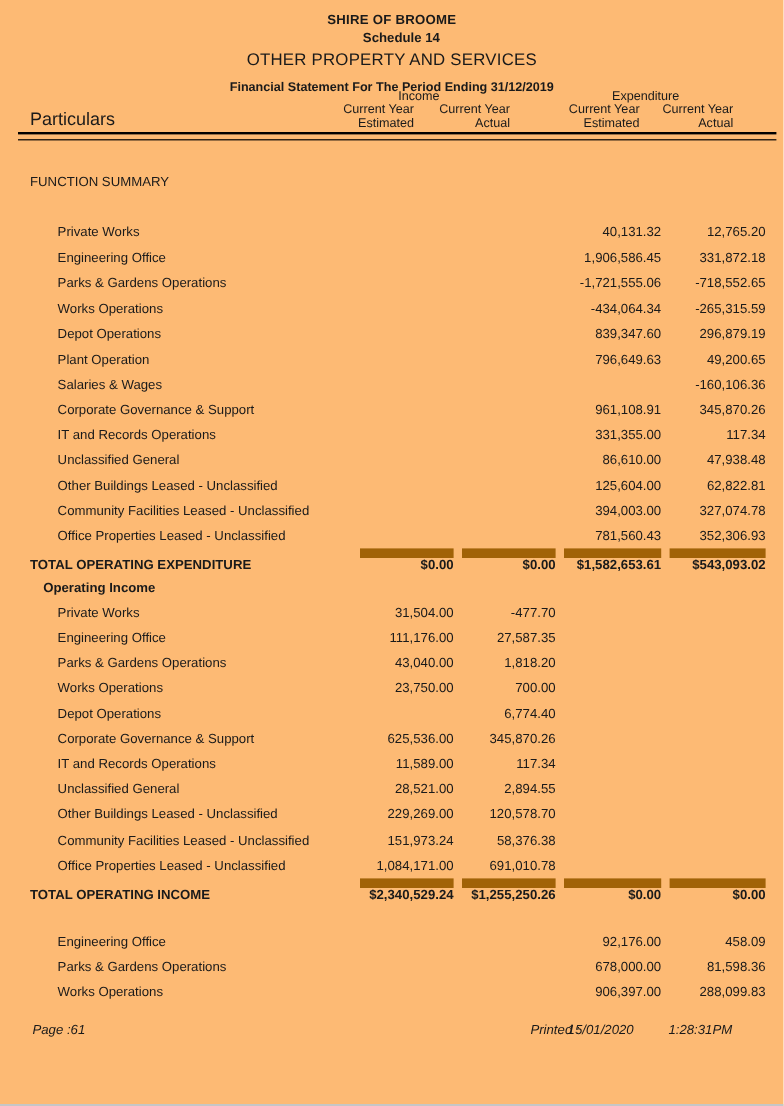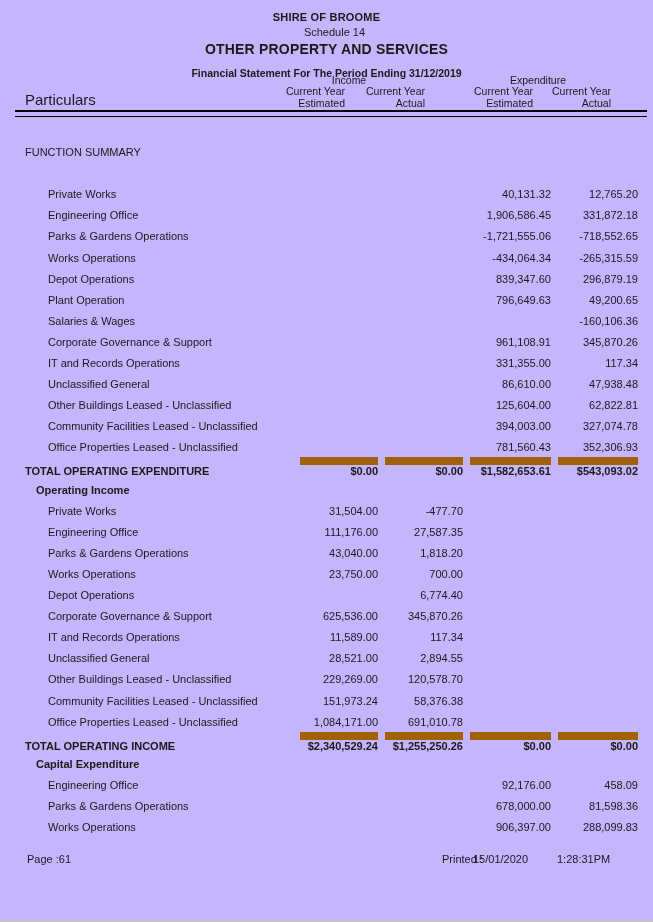--- a/index.html
+++ b/index.html
@@ -1,30 +1,30 @@
 <!DOCTYPE html>
 <html><head>
 <meta charset="utf-8">
 <style>
   html,body { margin:0; padding:0; background:#ffffff; }
   .page {
     position:relative;
     width:653px; height:922px;
-    background:#c4b5fd;
+    background:#fdba74;
     color:#1a1a1a;
     font-family:"Liberation Sans", sans-serif;
     overflow:hidden;
     box-sizing:border-box;
     border-bottom:2px solid #c6c6c6;
   }
   
   .doc-header { position:absolute; top:11px; left:0; right:0; text-align:center; }
   .org-name   { font-size:11px; font-weight:bold; letter-spacing:0.2px; }
-  .schedule   { font-size:11px; font-weight:normal; margin-top:3px;margin-left:16px; }
-  .doc-title  { font-size:14px; font-weight:bold; margin-top:3px; letter-spacing:0.2px; }
+  .schedule   { font-size:11px; font-weight:bold; margin-top:3px;margin-left:16px; }
+  .doc-title  { font-size:14px; font-weight:normal; margin-top:3px; letter-spacing:0.2px; }
   .subtitle   { font-size:10.5px; font-weight:bold; margin-top:10px; }
 
   
   .colhead { position:absolute; font-size:10.5px; white-space:nowrap; }
   .group-income      { top:74px;  left:349px; transform:translateX(-50%); }
   .group-expenditure { top:74px;  left:538px; transform:translateX(-50%); }
   .particulars-head  { top:91px;  left:25px;  font-size:15px; }
   .col-sub { top:86px; text-align:right; line-height:11.5px; }
   .col-sub.c1 { right:308px; }
   .col-sub.c2 { right:228px; }
@@ -52,21 +52,21 @@
   .row.total .num {
     font-weight:bold;
     align-self:stretch;
     border-top:8px solid #a16207;
     margin-left:7px;
     display:flex; align-items:flex-end; justify-content:flex-end;
   }
 
   
   .footer { position:absolute; top:853px; left:0; right:0; height:16px; font-size:11px; }
-  .footer span { position:absolute; white-space:nowrap; }
+  .footer span { position:absolute; white-space:nowrap;font-style:italic; }
   .page-num     { left:27px; }
   .printed-label{ left:442px; }
   .printed-date { left:473px; }
   .printed-time { left:557px; }
 </style>
 </head>
 <body>
 
 <div class="page">
 
@@ -298,21 +298,20 @@
         <div class="cell num"></div>
       </div>
       <div class="row total">
         <div class="cell label">TOTAL OPERATING INCOME</div>
         <div class="cell num">$2,340,529.24</div>
         <div class="cell num">$1,255,250.26</div>
         <div class="cell num">$0.00</div>
         <div class="cell num">$0.00</div>
       </div>
       <div class="row section">
-        <div class="cell label">Capital Expenditure</div>
         <div class="cell num"></div>
         <div class="cell num"></div>
         <div class="cell num"></div>
         <div class="cell num"></div>
       </div>
       <div class="row item">
         <div class="cell label">Engineering Office</div>
         <div class="cell num"></div>
         <div class="cell num"></div>
         <div class="cell num">92,176.00</div>

